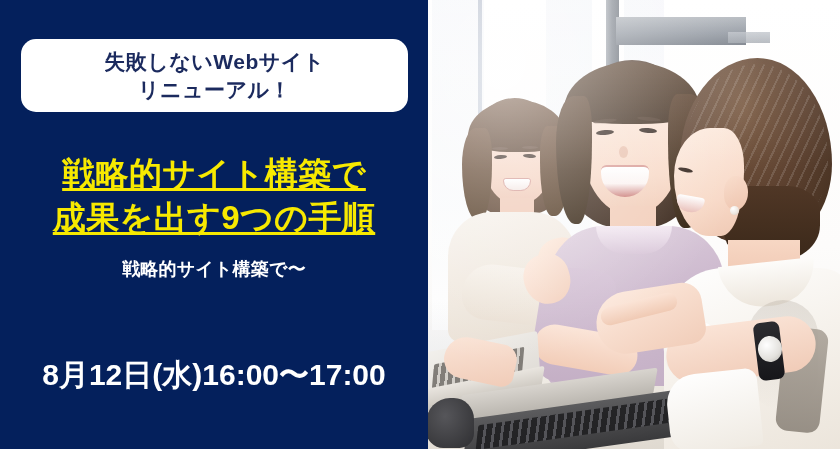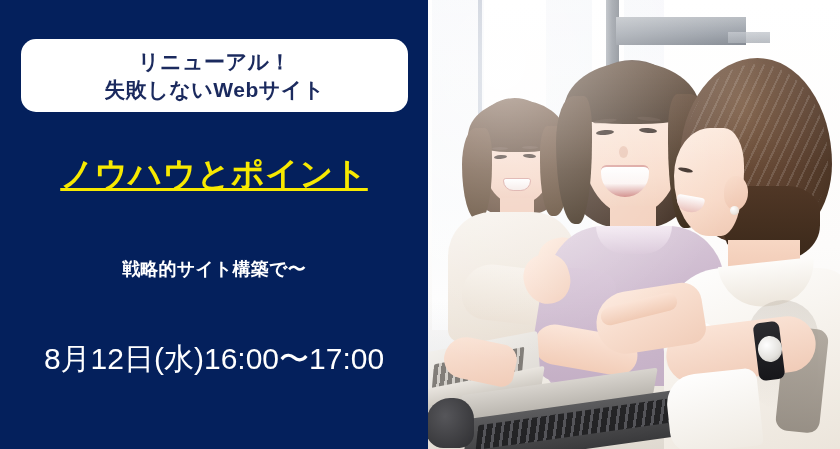--- a/index.html
+++ b/index.html
@@ -94,24 +94,25 @@
     position: absolute;
     left: 0;
     top: 340px;
     width: 428px;
     text-align: center;
   }
   #schedule-date {
     display: block;
     color: #ffffff;
     font-size: 30px;
-    font-weight: normal;
+    font-weight: bold;
     line-height: 1.24;
     letter-spacing: 0px;
     white-space: nowrap;
+    margin-top: 16px;
   }
   #schedule-platform {
     display: block;
     color: #ffffff;
     font-size: 24px;
     font-weight: bold;
     line-height: 1.30;
     margin-top: 5px;
     white-space: nowrap;
   }
@@ -481,26 +482,27 @@
   }
 </style>
 </head>
 <body>
 
 <div id="banner">
 
   <div id="left-panel">
 
     <div id="title-box">
+      <span class="title-line">失敗しないWebサイト</span>
       <span class="title-line">リニューアル！</span>
-      <span class="title-line">失敗しないWebサイト</span>
     </div>
 
     <div id="headline">
-      <span class="headline-line">ノウハウとポイント</span>
+      <span class="headline-line">戦略的サイト構築で</span>
+      <span class="headline-line">成果を出す9つの手順</span>
     </div>
 
     <div id="subtitle">
       <span class="subtitle-line">戦略的サイト構築で〜</span>
     </div>
 
     <div id="schedule">
       <span id="schedule-date">8月12日(水)16:00〜17:00</span>
     </div>
 

